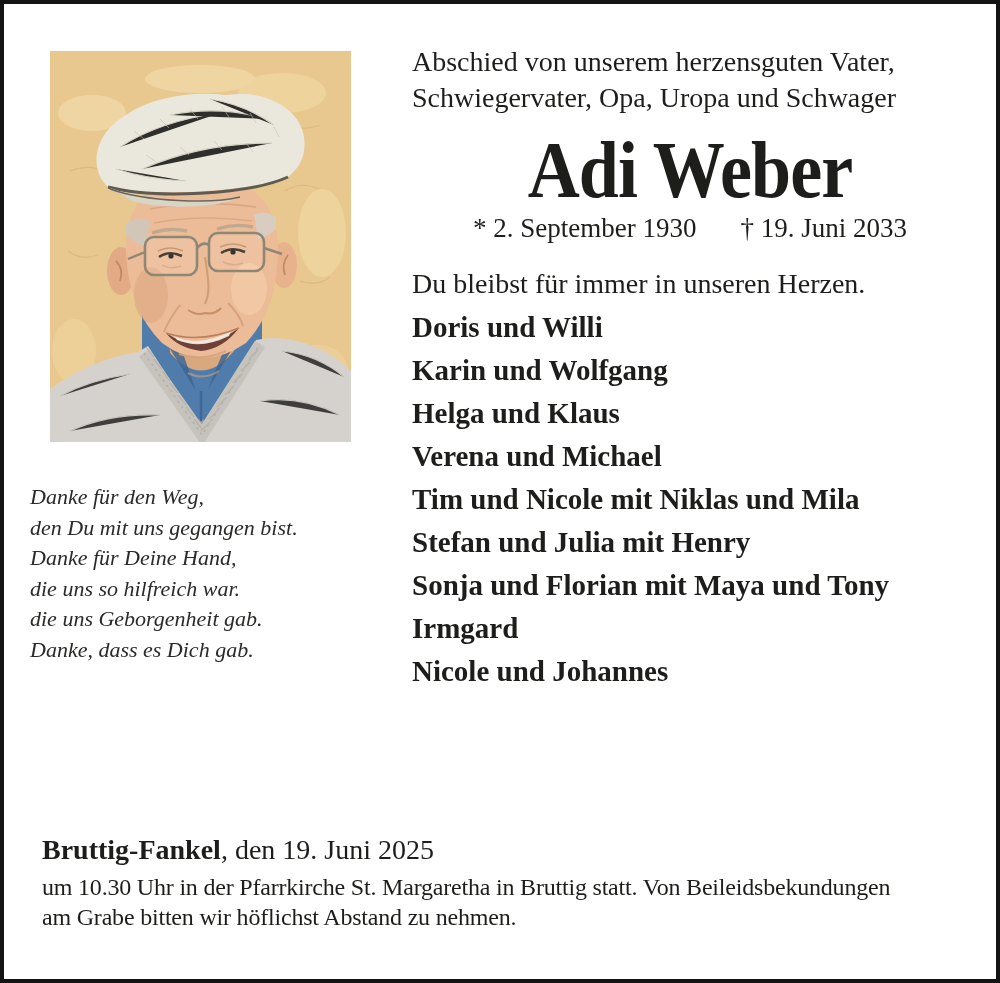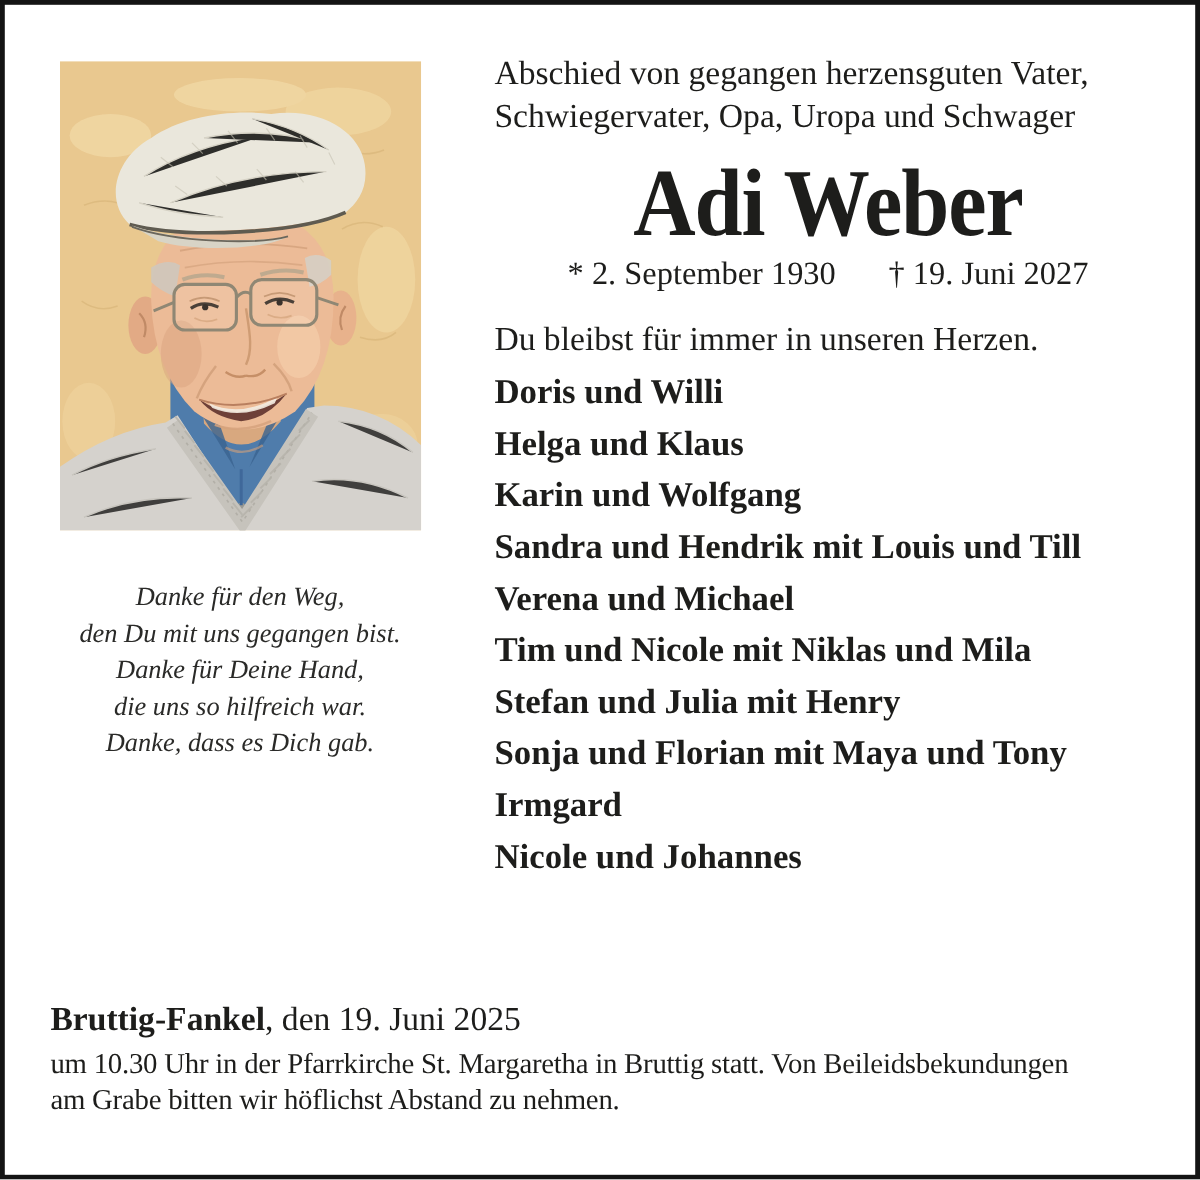--- a/index.html
+++ b/index.html
@@ -17,21 +17,20 @@
   
   .photo {
     position:absolute; left:46px; top:47px;
     width:301px; height:391px;
   }
   .photo svg { display:block; width:100%; height:100%; }
 
   
   .poem {
     position:absolute; left:26px; top:478px; width:340px;
-    text-align:center;
     font-style:italic;
     font-size:22px; line-height:30.5px;
     color:#2a2a28;
   }
 
   
   .right-col {
     position:absolute; left:408px; top:40px; width:556px;
   }
   .intro { font-size:28px; line-height:36px; }
@@ -198,45 +197,45 @@
       <path d="M138,322 Q153,330 169,320" fill="none" stroke="#d4a17b" stroke-width="2" opacity="0.6"></path>
     </svg>
   </div>
 
   <div class="poem">
 
   <div class="poem-line">Danke für den Weg,</div>
       <div class="poem-line">den Du mit uns gegangen bist.</div>
       <div class="poem-line">Danke für Deine Hand,</div>
       <div class="poem-line">die uns so hilfreich war.</div>
+      <div class="poem-line">die uns Geborgenheit gab.</div>
       <div class="poem-line">Danke, dass es Dich gab.</div>
     </div>
 
   <div class="right-col">
     <div class="intro">
 
-        <div class="intro-line">Abschied von gegangen herzensguten Vater,</div>
+        <div class="intro-line">Abschied von unserem herzensguten Vater,</div>
         <div class="intro-line">Schwiegervater, Opa, Uropa und Schwager</div>
       </div>
 
     <h1 class="deceased-name">Adi Weber</h1>
 
     <div class="dates">
       <span class="birth">* 2. September 1930</span>
-      <span class="death">† 19. Juni 2027</span>
+      <span class="death">† 19. Juni 2033</span>
     </div>
 
     <div class="farewell">Du bleibst für immer in unseren Herzen.</div>
 
     <div class="mourners">
 
     <div class="mourner-row">Doris und Willi</div>
+        <div class="mourner-row">Karin und Wolfgang</div>
         <div class="mourner-row">Helga und Klaus</div>
-        <div class="mourner-row">Karin und Wolfgang</div>
-        <div class="mourner-row">Sandra und Hendrik mit Louis und Till</div>
         <div class="mourner-row">Verena und Michael</div>
         <div class="mourner-row">Tim und Nicole mit Niklas und Mila</div>
         <div class="mourner-row">Stefan und Julia mit Henry</div>
         <div class="mourner-row">Sonja und Florian mit Maya und Tony</div>
         <div class="mourner-row">Irmgard</div>
         <div class="mourner-row">Nicole und Johannes</div>
       </div>
   </div>
 
   <div class="bottom">

